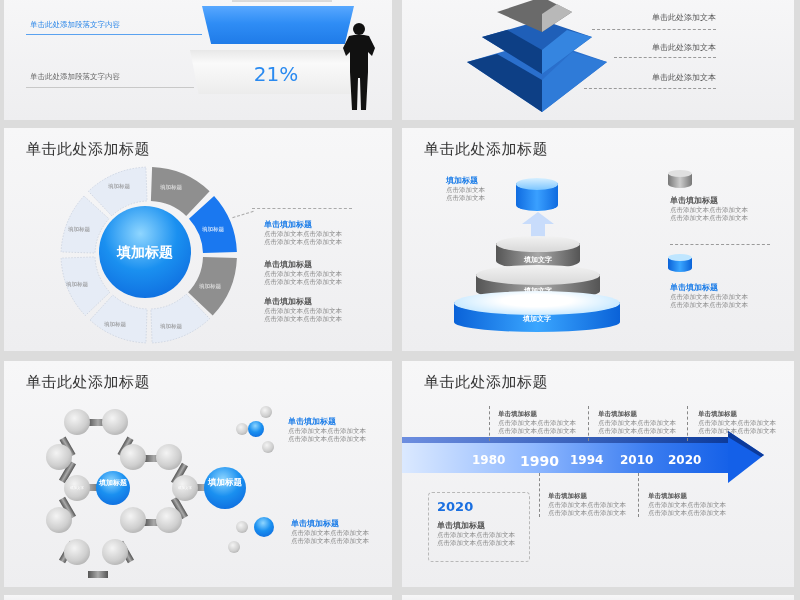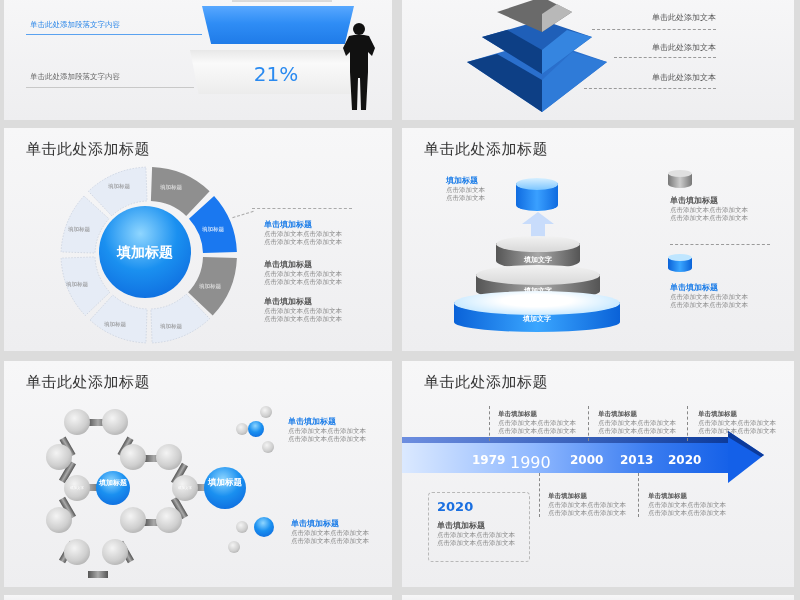--- a/index.html
+++ b/index.html
@@ -211,24 +211,24 @@
 <div class="slide" style="left:402px;top:361px;width:392px;height:226px;">
   <div class="s-title">单击此处添加标题</div>
 
   <div class="abs" style="left:0;top:76px;width:330px;height:6px;background:linear-gradient(90deg,#6d8ee0,#0c3a9a);"></div>
   <div class="abs" style="left:0;top:82px;width:330px;height:30px;background:linear-gradient(90deg,#dbe9ff 0%,#8fb8ff 40%,#3a7cf0 75%,#1460e8 100%);"></div>
   <svg class="abs" style="left:326px;top:70px;" width="36" height="52" viewBox="0 0 36 52">
       <polygon points="0,0 36,24 0,52" fill="#1460e8"></polygon>
       <polygon points="0,0 36,24 33,26 0,6" fill="#0c3a9a"></polygon>
     </svg>
 
-  <div class="abs" style="left:70px;top:92px;font-size:12px;font-weight:bold;color:#fff;">1979</div>
-  <div class="abs" style="left:108px;top:92px;font-size:16px;font-weight:normal;color:#fff;">1990</div>
-  <div class="abs" style="left:168px;top:92px;font-size:12px;font-weight:bold;color:#fff;">2000</div>
-  <div class="abs" style="left:218px;top:92px;font-size:12px;font-weight:bold;color:#fff;">2013</div>
+  <div class="abs" style="left:70px;top:92px;font-size:12px;font-weight:bold;color:#fff;">1980</div>
+  <div class="abs" style="left:118px;top:92px;font-size:14px;font-weight:bold;color:#fff;">1990</div>
+  <div class="abs" style="left:168px;top:92px;font-size:12px;font-weight:bold;color:#fff;">1994</div>
+  <div class="abs" style="left:218px;top:92px;font-size:12px;font-weight:bold;color:#fff;">2010</div>
   <div class="abs" style="left:266px;top:92px;font-size:12px;font-weight:bold;color:#fff;">2020</div>
 
   <div class="dash-v" style="left:87px;top:45px;height:35px;"></div>
   <div class="abs" style="left:96px;top:48px;">
     <div class="hd gray" style="font-size:6.5px;">单击填加标题</div>
     <div class="small">点击添加文本点击添加文本</div>
     <div class="small">点击添加文本点击添加文本</div>
   </div>
   <div class="dash-v" style="left:186px;top:45px;height:35px;"></div>
   <div class="abs" style="left:196px;top:48px;">

